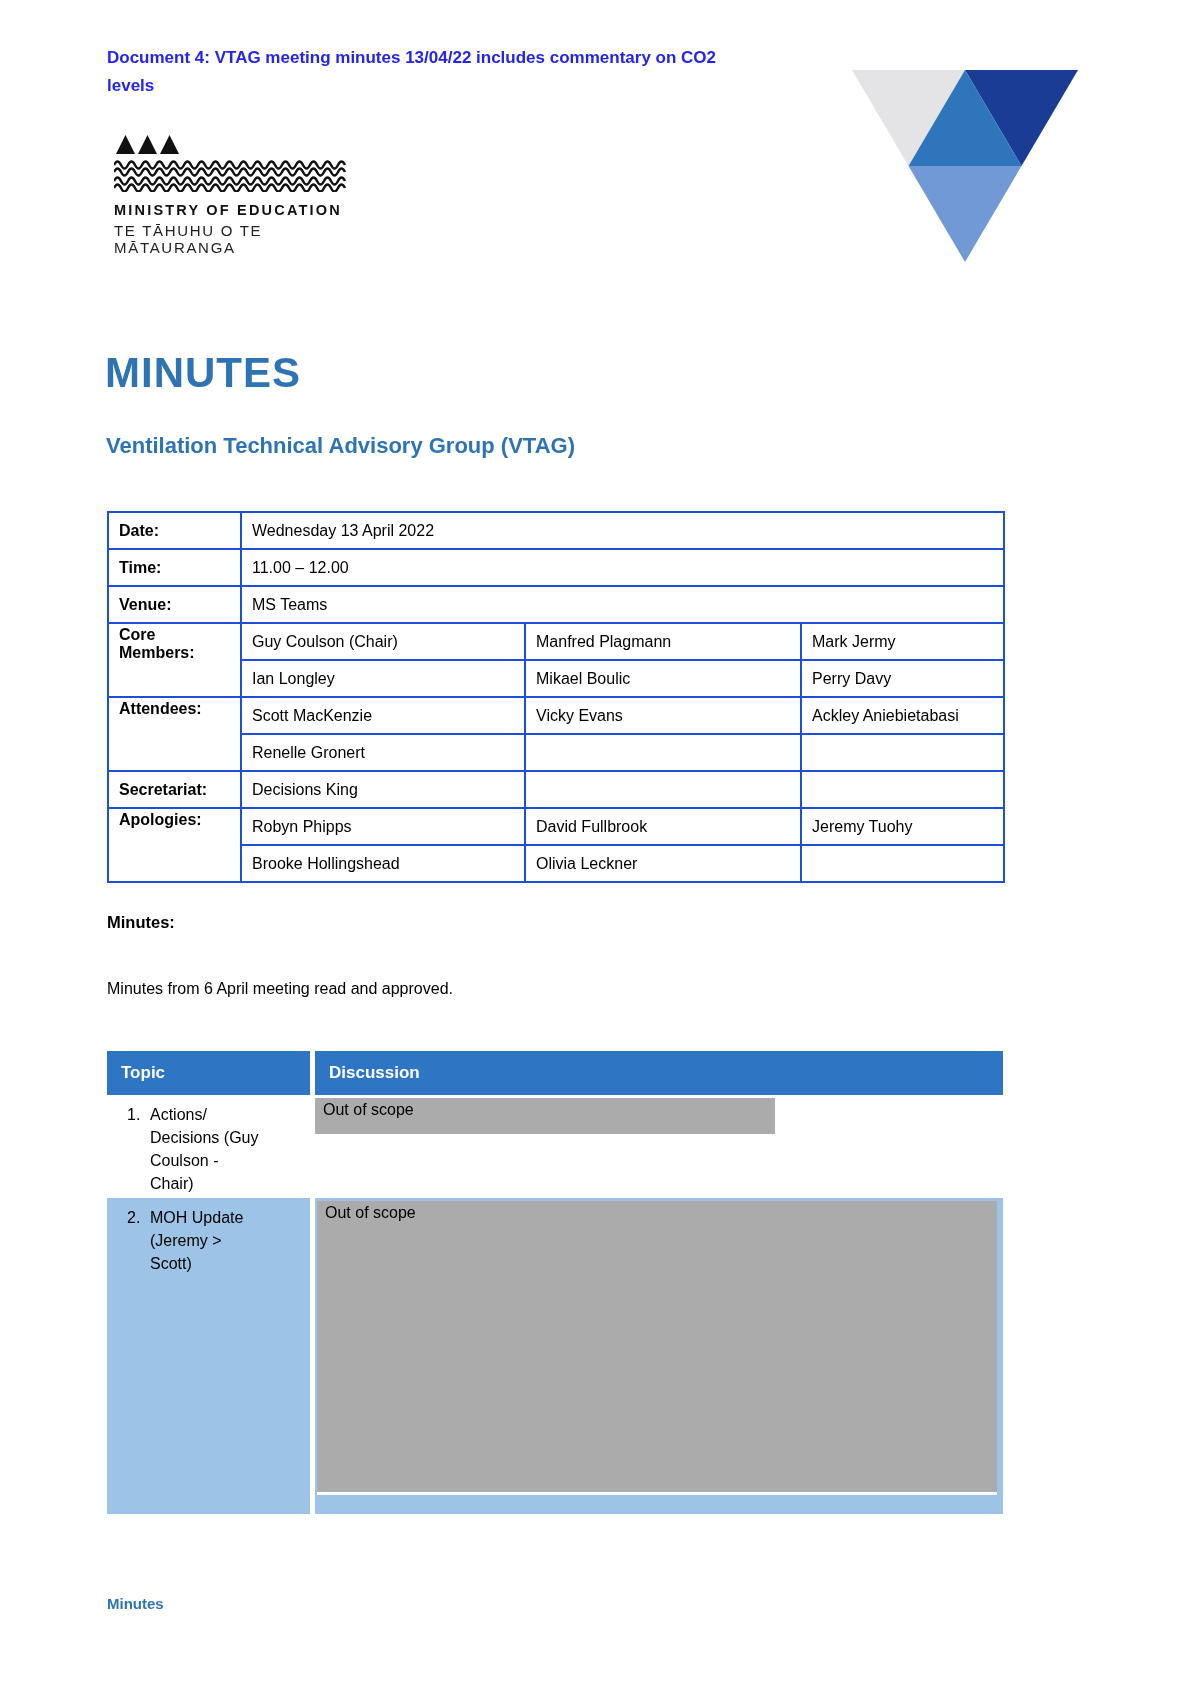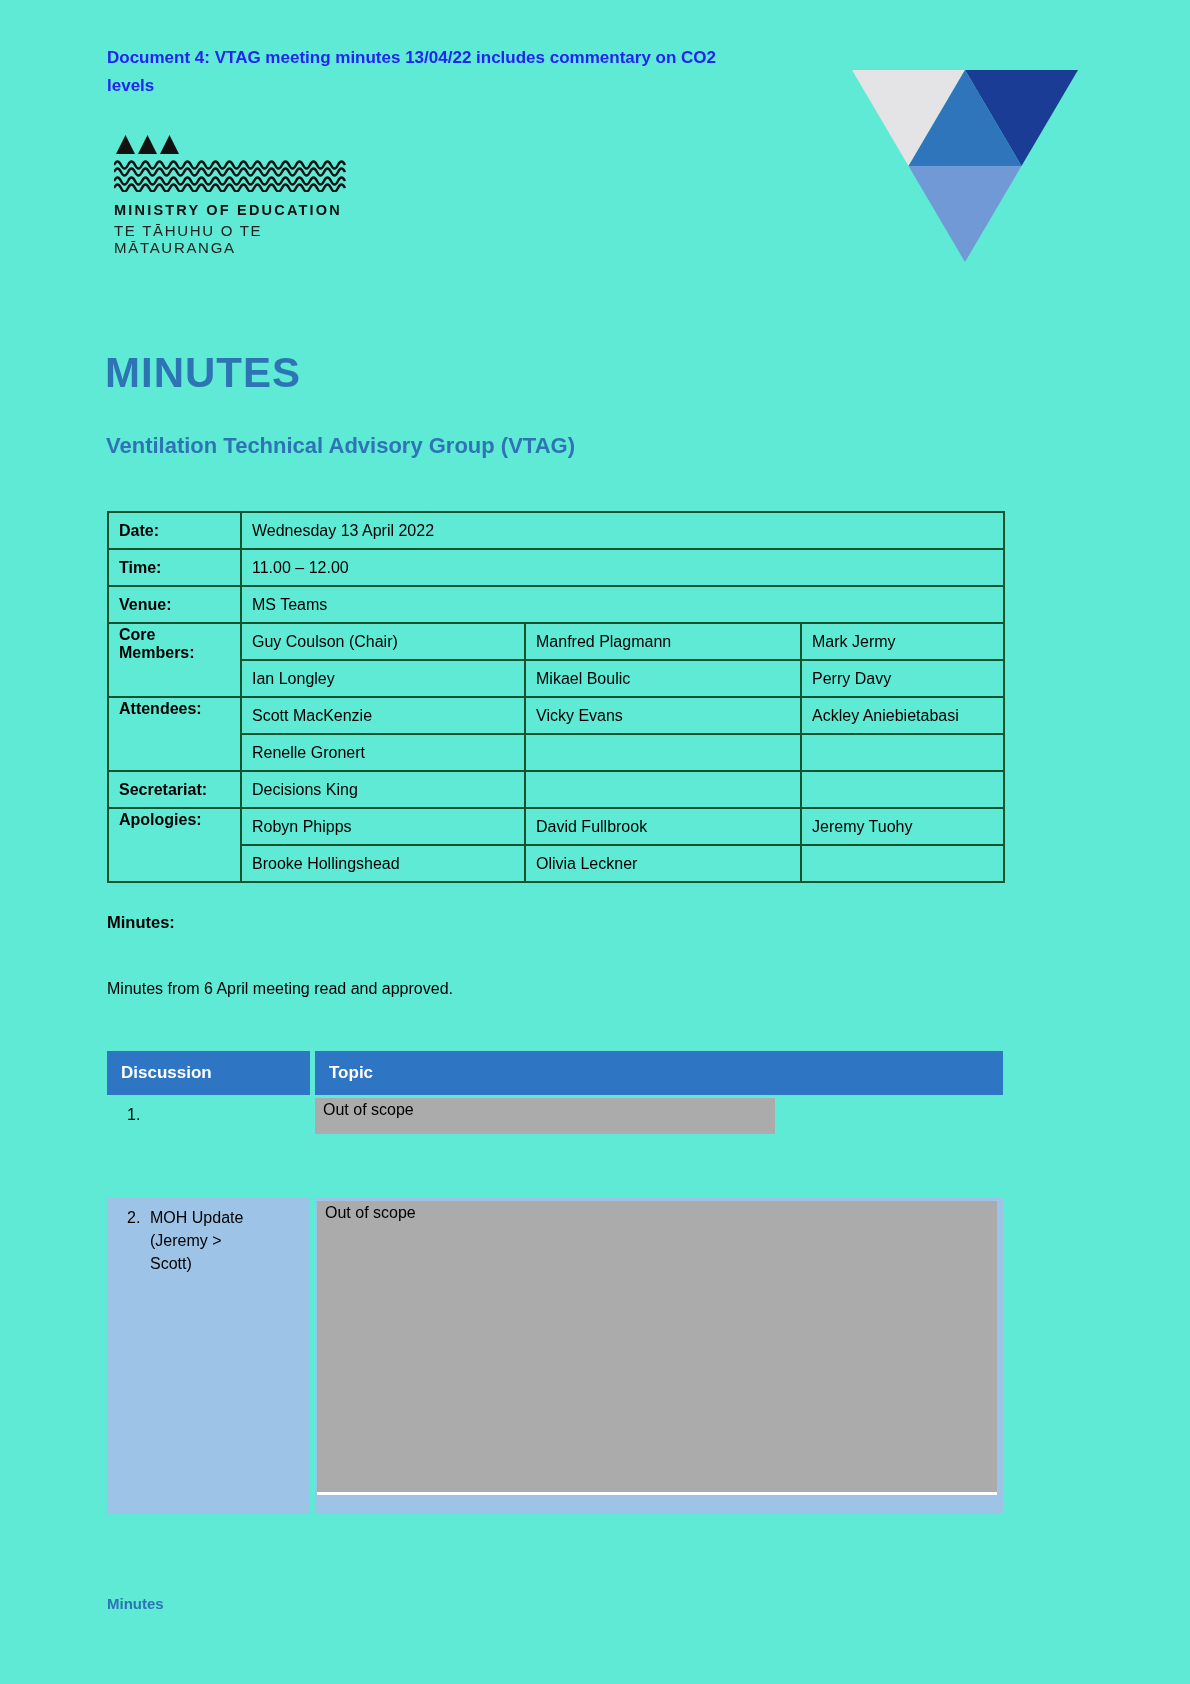--- a/index.html
+++ b/index.html
@@ -1,17 +1,17 @@
 <!DOCTYPE html>
 <html><head>
 <meta charset="utf-8">
 <style>
   html,body{margin:0;padding:0;background:#888;}
   .page{
-    position:relative;width:1190px;height:1684px;background:#5eead4;
+    position:relative;width:1190px;height:1684px;background:#ffffff;
     margin:0 auto;font-family:"Liberation Sans", sans-serif;color:#000;
     overflow:hidden;
   }
   
   .doc-note{
     position:absolute;left:107px;top:44px;width:645px;
     color:#2323F3;font-weight:bold;font-size:17px;line-height:28px;
   }
   
   .moe-logo{position:absolute;left:114px;top:134px;width:250px;}
@@ -27,21 +27,21 @@
   .subtitle{
     position:absolute;left:106px;top:431px;
     color:#2E74B5;font-size:22px;font-weight:bold;line-height:30px;
   }
   
   table.details{
     position:absolute;left:107px;top:511px;width:896px;
     border-collapse:collapse;table-layout:fixed;
   }
   table.details td{
-    border:2px solid #14532d;font-size:16px;padding:2px 10px;height:31px;
+    border:2px solid #1d4ed8;font-size:16px;padding:2px 10px;height:31px;
     vertical-align:middle;overflow:hidden;white-space:nowrap;
   }
   table.details td.lbl{font-weight:bold;}
   table.details td.lbl-top{font-weight:bold;vertical-align:top;white-space:normal;}
   
   .minutes-heading{position:absolute;left:107px;top:910px;font-size:16.5px;font-weight:bold;line-height:24px;}
   .minutes-p1{position:absolute;left:107px;top:944px;font-size:16px;line-height:24px;}
   .minutes-p2{position:absolute;left:107px;top:977px;font-size:16px;line-height:24px;}
   
   .topics{
@@ -166,26 +166,27 @@
       <td>Olivia Leckner</td>
       <td></td>
     </tr>
     </tbody>
   </table>
 
   <div class="minutes-heading">Minutes:</div>
   <div class="minutes-p2">Minutes from 6 April meeting read and approved.</div>
 
   <div class="topics">
+    <div class="t-head">Topic</div>
     <div class="t-head">Discussion</div>
-    <div class="t-head">Topic</div>
 
     <div class="t-cell row1-topic">
       <div class="topic-inner">
         <span class="topic-num">1.</span>
+        <span class="topic-text">Actions/ Decisions (Guy Coulson - Chair)</span>
       </div>
     </div>
     <div class="t-cell row1-disc">
       <div class="redact-bar">Out of scope</div>
     </div>
 
     <div class="t-cell row2-topic">
       <div class="topic-inner">
         <span class="topic-num">2.</span>
         <span class="topic-text">MOH Update (Jeremy &gt; Scott)</span>

